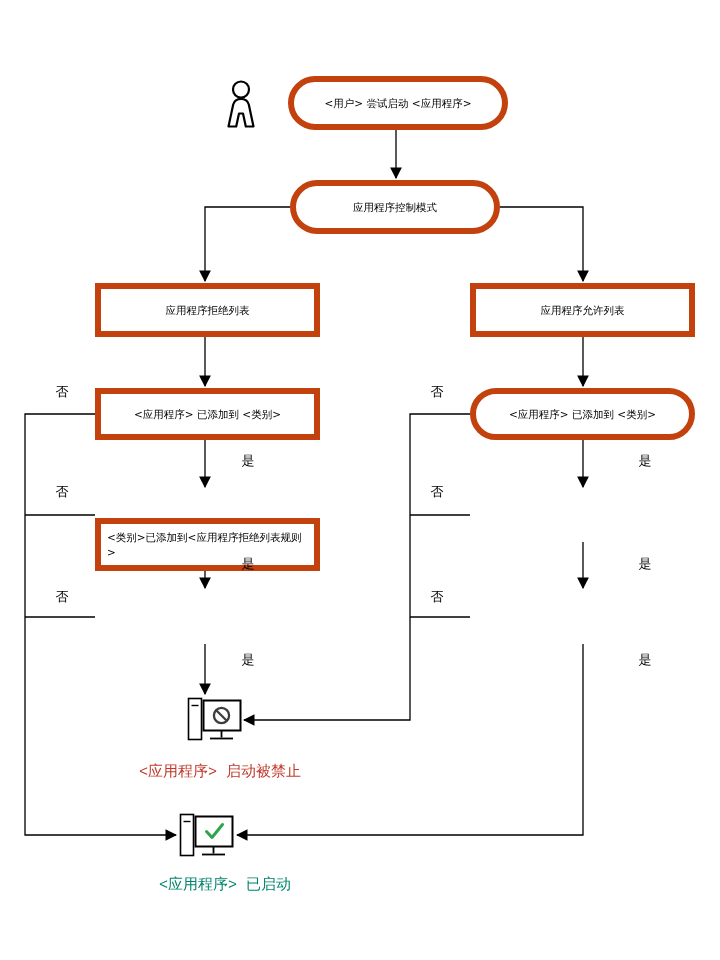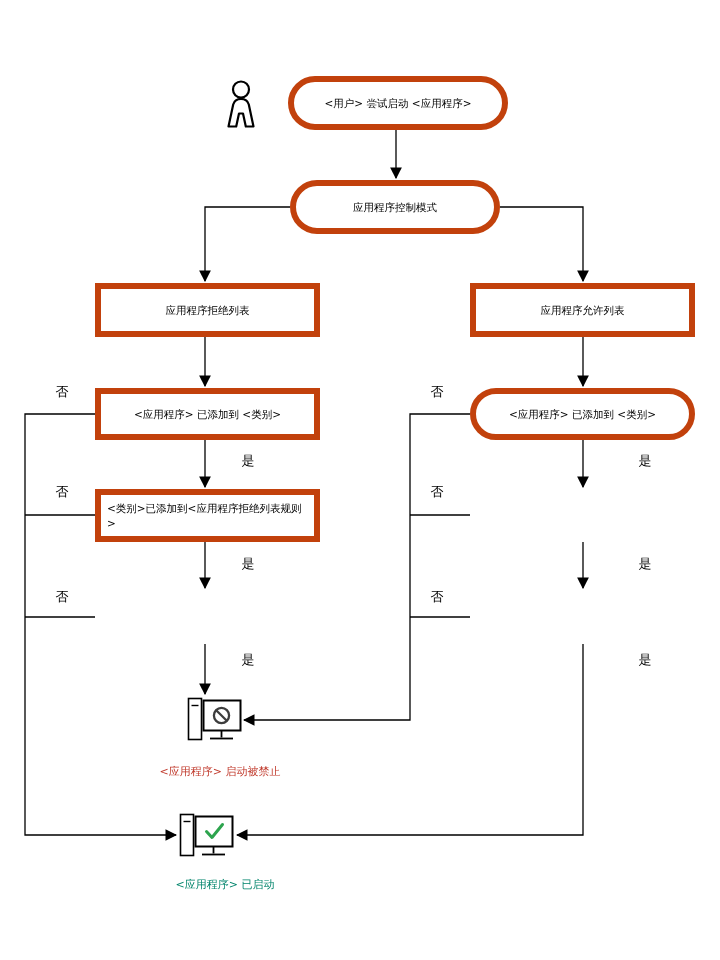--- a/index.html
+++ b/index.html
@@ -38,22 +38,23 @@
   .stadium { border-radius: 27px; }
   .lbl {
     position: absolute;
     transform: translate(-50%, -50%);
     font-size: 13px;
     white-space: nowrap;
   }
   .result {
     position: absolute;
     transform: translate(-50%, -50%);
-    font-size: 11px;
+    font-size: 15px;
     white-space: nowrap;
+    font-family: Liberation Mono, monospace;
   }
   .result.blocked { color: var(--blocked-color, #c0392b); }
   .result.started { color: var(--started-color, #00846b); }
 </style>
 </head>
 <body>
 
 <div class="canvas">
 
   <svg class="wires" width="720" height="960" viewBox="0 0 720 960">
@@ -117,21 +118,21 @@
   </svg>
 
   <div class="node stadium" style="left:288px; top:76px; width:220px; height:54px;">&lt;用户&gt; 尝试启动 &lt;应用程序&gt;</div>
 
   <div class="node stadium" style="left:290px; top:180px; width:210px; height:54px;">应用程序控制模式</div>
 
   <div class="node" style="left:95px; top:283px; width:225px; height:54px;">应用程序拒绝列表</div>
 
   <div class="node" style="left:95px; top:388px; width:225px; height:52px;">&lt;应用程序&gt; 已添加到 &lt;类别&gt;</div>
 
-  <div class="node" style="left:95px; top:489px; width:225px; height:53px;">&lt;类别&gt;已添加到&lt;应用程序拒绝列表规则&gt;</div>
+  <div class="node" style="left:95px; top:518px; width:225px; height:53px;">&lt;类别&gt;已添加到&lt;应用程序拒绝列表规则&gt;</div>
 
 
   <div class="node" style="left:470px; top:283px; width:225px; height:54px;">应用程序允许列表</div>
 
   <div class="node stadium" style="left:470px; top:388px; width:225px; height:52px;">&lt;应用程序&gt; 已添加到 &lt;类别&gt;</div>
 
 
 
   <span class="lbl" style="left:248px; top:461px;">是</span>
   <span class="lbl" style="left:248px; top:564px;">是</span>

